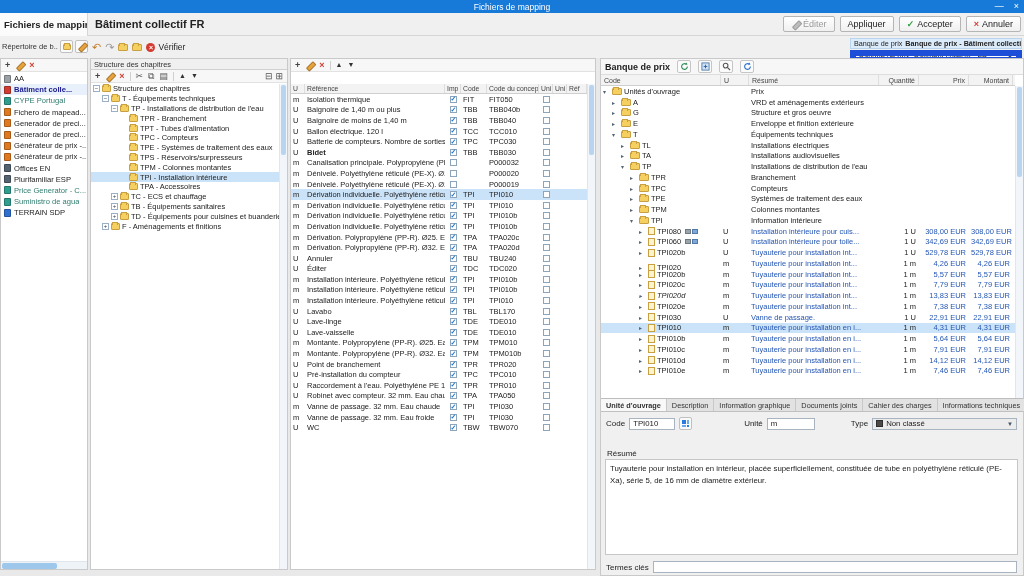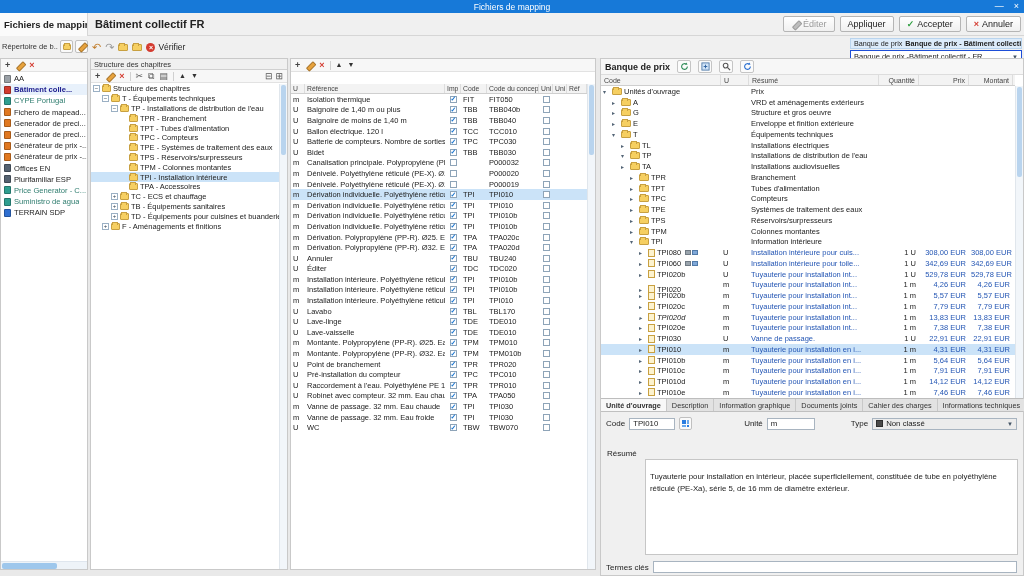--- a/index.html
+++ b/index.html
@@ -36,21 +36,21 @@
 .verify{display:flex;align-items:center;gap:3px;font-size:8.5px;color:#222;}
 .stop-ic{width:9px;height:9px;border-radius:50%;background:#d43b30;color:#fff;font-size:7px;line-height:9px;text-align:center;font-weight:bold;}
 .attr-btn{position:absolute;left:767px;top:39px;}
 .grid-ic{width:9px;height:9px;display:inline-block;background:
  linear-gradient(#2a7de0,#2a7de0) 0 0/4px 4px no-repeat,
  linear-gradient(#6aa9ec,#6aa9ec) 5px 0/4px 4px no-repeat,
  linear-gradient(#6aa9ec,#6aa9ec) 0 5px/4px 4px no-repeat,
  linear-gradient(#2a7de0,#2a7de0) 5px 5px/4px 4px no-repeat;}
 .bq-caption{position:absolute;left:850px;top:38px;width:172px;height:11px;background:#dcebfa;border:1px solid #b9d4ee;display:flex;gap:3px;align-items:center;padding:0 3px;font-size:7.2px;white-space:nowrap;overflow:hidden;}
 .bq-caption b{font-size:7.2px;}
-.bq-combo{position:absolute;left:850px;top:50px;width:172px;height:13px;background:#fff;border:1px solid #1d4ed8;display:flex;align-items:center;padding:0 3px;font-size:7.5px;white-space:nowrap;overflow:hidden;}
+.bq-combo{position:absolute;left:850px;top:50px;width:172px;height:13px;background:#fff;border:6px solid #1d4ed8;display:flex;align-items:center;padding:0 3px;font-size:7.5px;white-space:nowrap;overflow:hidden;}
 .combo-arrow{margin-left:auto;font-size:6px;color:#456;}
 
 
 .pane-head{height:11px;background:#f0f0f0;border-bottom:1px solid #d0d0d0;font-size:7.5px;color:#333;display:flex;align-items:center;padding-left:3px;}
 .pane-tools{height:13px;background:#f7f7f7;border-bottom:1px solid #e2e2e2;display:flex;align-items:center;gap:5px;padding:0 4px;font-size:9px;color:#555;}
 .tb-ic{line-height:10px;cursor:default;}
 .tb-plus{color:#444;font-weight:bold;}
 .tb-del{color:#d43b30;font-weight:bold;}
 .tb-sep{width:1px;height:9px;background:#d0d0d0;}
 .tb-tri{font-size:7px;color:#333;}
@@ -114,21 +114,21 @@
 
 .detail{position:absolute;left:0;top:339px;right:0;bottom:0;background:#f0f0f0;border-top:1px solid #bdbdbd;}
 .tabs{height:13px;display:flex;background:#e2e2e2;border-bottom:1px solid #c0c0c0;}
 .tab{padding:0 5px;display:flex;align-items:center;font-size:7.3px;color:#333;border-right:1px solid #c8c8c8;background:#e2e2e2;white-space:nowrap;}
 .tab.active{background:#f8f8f8;font-weight:bold;}
 .frow{position:absolute;left:5px;right:6px;display:flex;align-items:center;gap:4px;font-size:8px;}
 .fld{background:#fff;border:1px solid #a8b4c0;height:12px;display:flex;align-items:center;padding:0 3px;font-size:7.8px;}
 .fld.gray{background:#ececec;}
 .swatch{width:7px;height:7px;background:#4a4a4a;border:1px solid #2e2e2e;flex:none;}
 .resume-lbl{position:absolute;left:6px;top:50px;font-size:8px;}
-.resume-box{position:absolute;left:4px;right:5px;top:60px;height:96px;background:#fff;border:1px solid #c6c6c6;padding:11px 4px;font-size:7.8px;line-height:1.5;color:#222;margin-left:40px;}
+.resume-box{position:absolute;left:4px;right:5px;top:60px;height:96px;background:#fff;border:1px solid #c6c6c6;padding:3px 4px;font-size:7.8px;line-height:1.5;color:#222;}
 .termes-row{top:162px;}
 .termes-row .fld{flex:1;}
 </style>
 </head>
 <body>
 
 <div class="titlebar">
   <span>Fichiers de mapping</span>
   <span class="win-btns">
     <span>—</span>
@@ -443,21 +443,21 @@
         <div class="cls-cell" style="width: 26px;">TPC</div>
         <div class="cls-cell" style="width: 52px;">TPC030</div>
         <div class="cls-cell center" style="width: 14px;">
           <span class="cb"></span>
         </div>
         <div class="cls-cell" style="width: 14px;"></div>
         <div class="cls-cell" style="width: 20px;"></div>
       </div>
       <div class="cls-row">
         <div class="cls-cell" style="width: 14px;">U</div>
-        <div class="cls-cell" style="width: 140px;">Bidet</div>
+        <div class="cls-cell" style="width: 140px; font-weight: bold;">Bidet</div>
         <div class="cls-cell center" style="width: 16px;">
           <span class="cb on"></span>
         </div>
         <div class="cls-cell" style="width: 26px;">TBB</div>
         <div class="cls-cell" style="width: 52px;">TBB030</div>
         <div class="cls-cell center" style="width: 14px;">
           <span class="cb"></span>
         </div>
         <div class="cls-cell" style="width: 14px;"></div>
         <div class="cls-cell" style="width: 20px;"></div>
@@ -936,98 +936,74 @@
           <span class="code-text">TL</span>
         </div>
         <div class="bq-cell" style="width: 28px;"></div>
         <div class="bq-cell" style="width: 130px;">Installations électriques</div>
         <div class="bq-cell qty" style="width: 40px;"></div>
         <div class="bq-cell num" style="width: 50px;"></div>
         <div class="bq-cell num" style="width: 44px;"></div>
       </div>
       <div class="bq-row">
         <div class="bq-cell code" style="width: 120px; padding-left: 20px;">
+          <span class="tri">▸</span>
+          <span class="fold"></span>
+          <span class="code-text">TA</span>
+        </div>
+        <div class="bq-cell" style="width: 28px;"></div>
+        <div class="bq-cell" style="width: 130px;">Installations audiovisuelles</div>
+        <div class="bq-cell qty" style="width: 40px;"></div>
+        <div class="bq-cell num" style="width: 50px;"></div>
+        <div class="bq-cell num" style="width: 44px;"></div>
+      </div>
+      <div class="bq-row">
+        <div class="bq-cell code" style="width: 120px; padding-left: 20px;">
           <span class="tri">▾</span>
           <span class="fold"></span>
           <span class="code-text">TP</span>
         </div>
         <div class="bq-cell" style="width: 28px;"></div>
         <div class="bq-cell" style="width: 130px;">Installations de distribution de l'eau</div>
         <div class="bq-cell qty" style="width: 40px;"></div>
         <div class="bq-cell num" style="width: 50px;"></div>
         <div class="bq-cell num" style="width: 44px;"></div>
       </div>
       <div class="bq-row">
-        <div class="bq-cell code" style="width: 120px; padding-left: 20px;">
-          <span class="tri">▸</span>
-          <span class="fold"></span>
-          <span class="code-text">TA</span>
-        </div>
-        <div class="bq-cell" style="width: 28px;"></div>
-        <div class="bq-cell" style="width: 130px;">Installations audiovisuelles</div>
-        <div class="bq-cell qty" style="width: 40px;"></div>
-        <div class="bq-cell num" style="width: 50px;"></div>
-        <div class="bq-cell num" style="width: 44px;"></div>
-      </div>
-      <div class="bq-row">
         <div class="bq-cell code" style="width: 120px; padding-left: 29px;">
           <span class="tri">▸</span>
           <span class="fold"></span>
           <span class="code-text">TPR</span>
         </div>
         <div class="bq-cell" style="width: 28px;"></div>
         <div class="bq-cell" style="width: 130px;">Branchement</div>
         <div class="bq-cell qty" style="width: 40px;"></div>
         <div class="bq-cell num" style="width: 50px;"></div>
         <div class="bq-cell num" style="width: 44px;"></div>
       </div>
       <div class="bq-row">
         <div class="bq-cell code" style="width: 120px; padding-left: 29px;">
           <span class="tri">▸</span>
           <span class="fold"></span>
-          <span class="code-text">TPT</span>
-        </div>
-        <div class="bq-cell" style="width: 28px;"></div>
-        <div class="bq-cell" style="width: 130px;">Tubes d'alimentation</div>
-        <div class="bq-cell qty" style="width: 40px;"></div>
-        <div class="bq-cell num" style="width: 50px;"></div>
-        <div class="bq-cell num" style="width: 44px;"></div>
-      </div>
-      <div class="bq-row">
-        <div class="bq-cell code" style="width: 120px; padding-left: 29px;">
-          <span class="tri">▸</span>
-          <span class="fold"></span>
           <span class="code-text">TPC</span>
         </div>
         <div class="bq-cell" style="width: 28px;"></div>
         <div class="bq-cell" style="width: 130px;">Compteurs</div>
         <div class="bq-cell qty" style="width: 40px;"></div>
         <div class="bq-cell num" style="width: 50px;"></div>
         <div class="bq-cell num" style="width: 44px;"></div>
       </div>
       <div class="bq-row">
         <div class="bq-cell code" style="width: 120px; padding-left: 29px;">
           <span class="tri">▸</span>
           <span class="fold"></span>
           <span class="code-text">TPE</span>
         </div>
         <div class="bq-cell" style="width: 28px;"></div>
         <div class="bq-cell" style="width: 130px;">Systèmes de traitement des eaux</div>
-        <div class="bq-cell qty" style="width: 40px;"></div>
-        <div class="bq-cell num" style="width: 50px;"></div>
-        <div class="bq-cell num" style="width: 44px;"></div>
-      </div>
-      <div class="bq-row">
-        <div class="bq-cell code" style="width: 120px; padding-left: 29px;">
-          <span class="tri">▸</span>
-          <span class="fold"></span>
-          <span class="code-text">TPS</span>
-        </div>
-        <div class="bq-cell" style="width: 28px;"></div>
-        <div class="bq-cell" style="width: 130px;">Réservoirs/surpresseurs</div>
         <div class="bq-cell qty" style="width: 40px;"></div>
         <div class="bq-cell num" style="width: 50px;"></div>
         <div class="bq-cell num" style="width: 44px;"></div>
       </div>
       <div class="bq-row">
         <div class="bq-cell code" style="width: 120px; padding-left: 29px;">
           <span class="tri">▸</span>
           <span class="fold"></span>
           <span class="code-text">TPM</span>
         </div>

